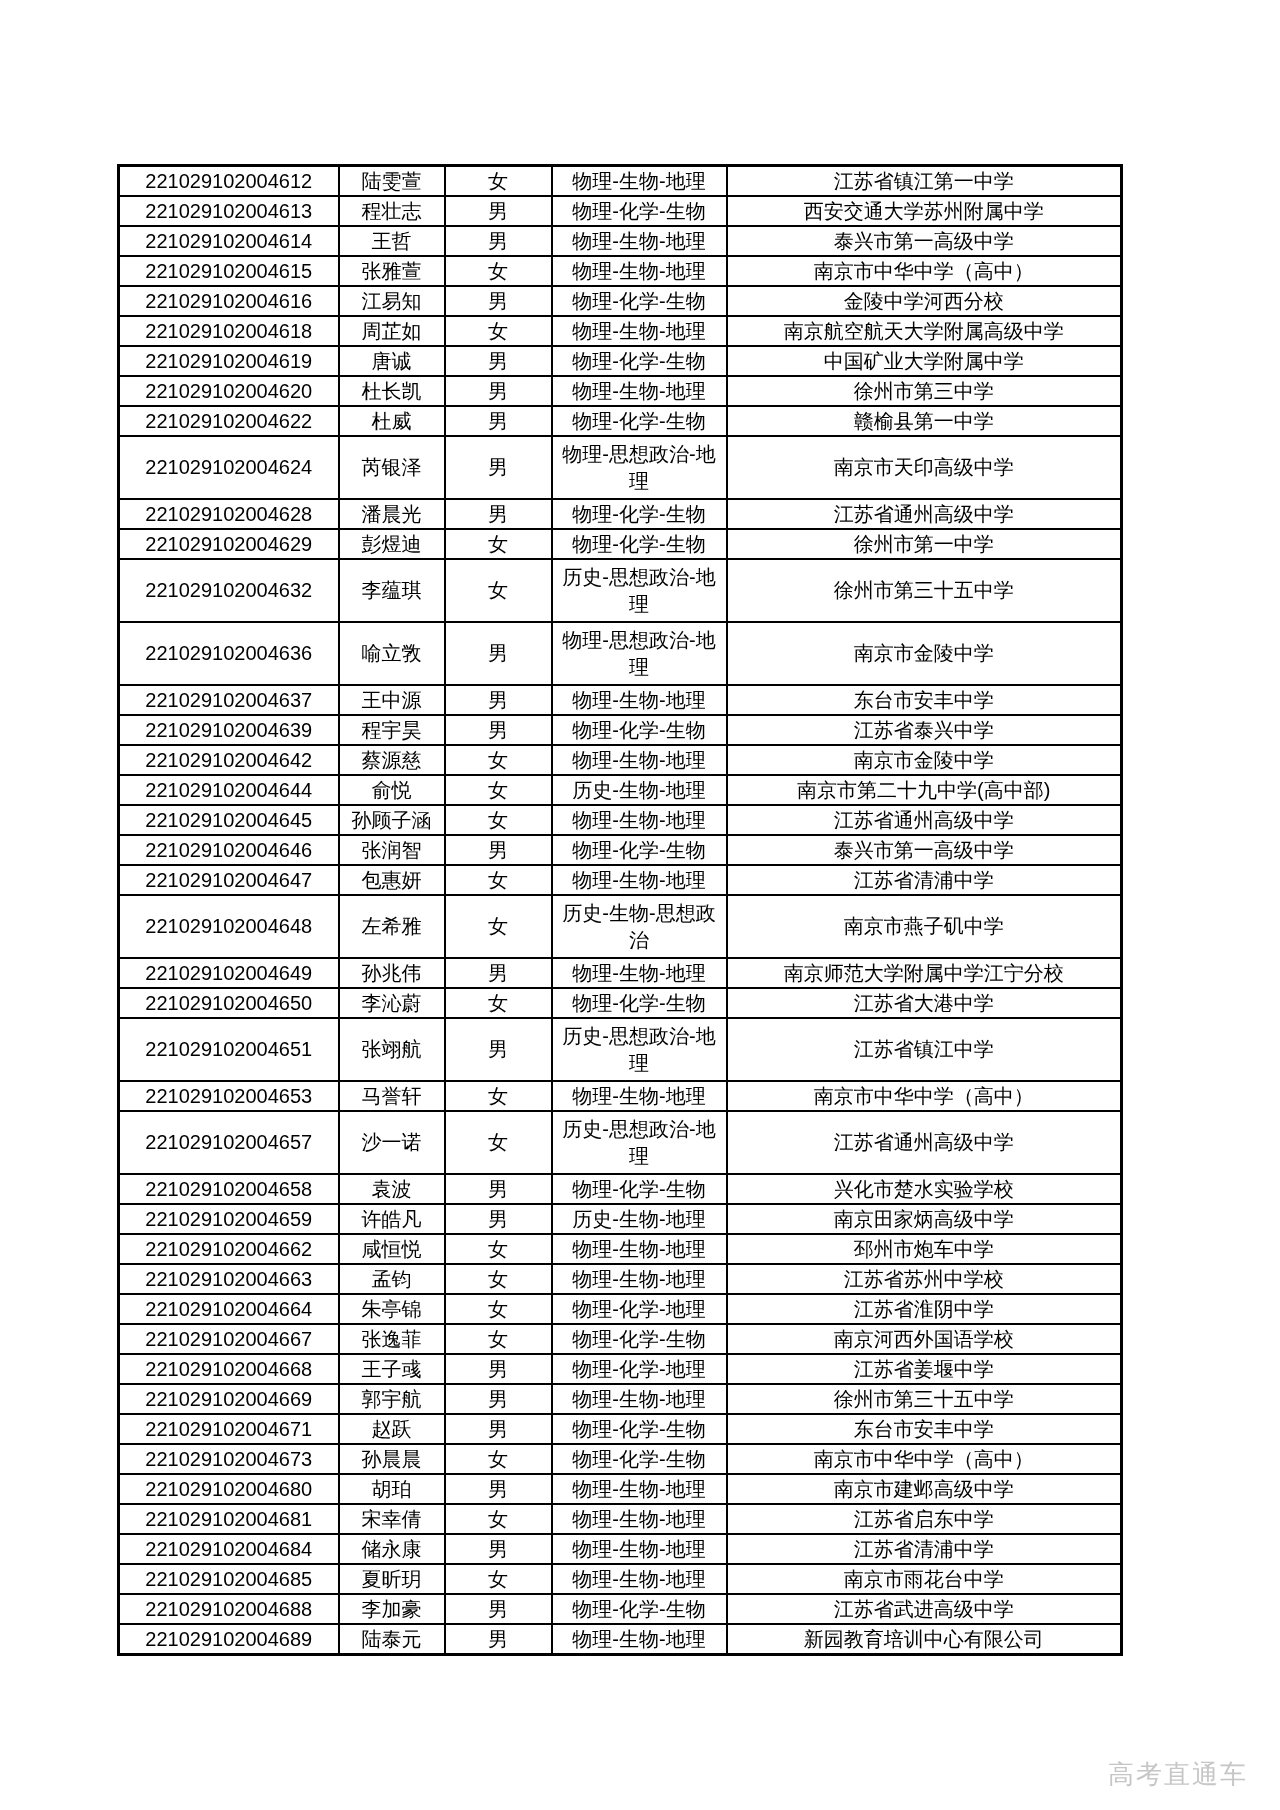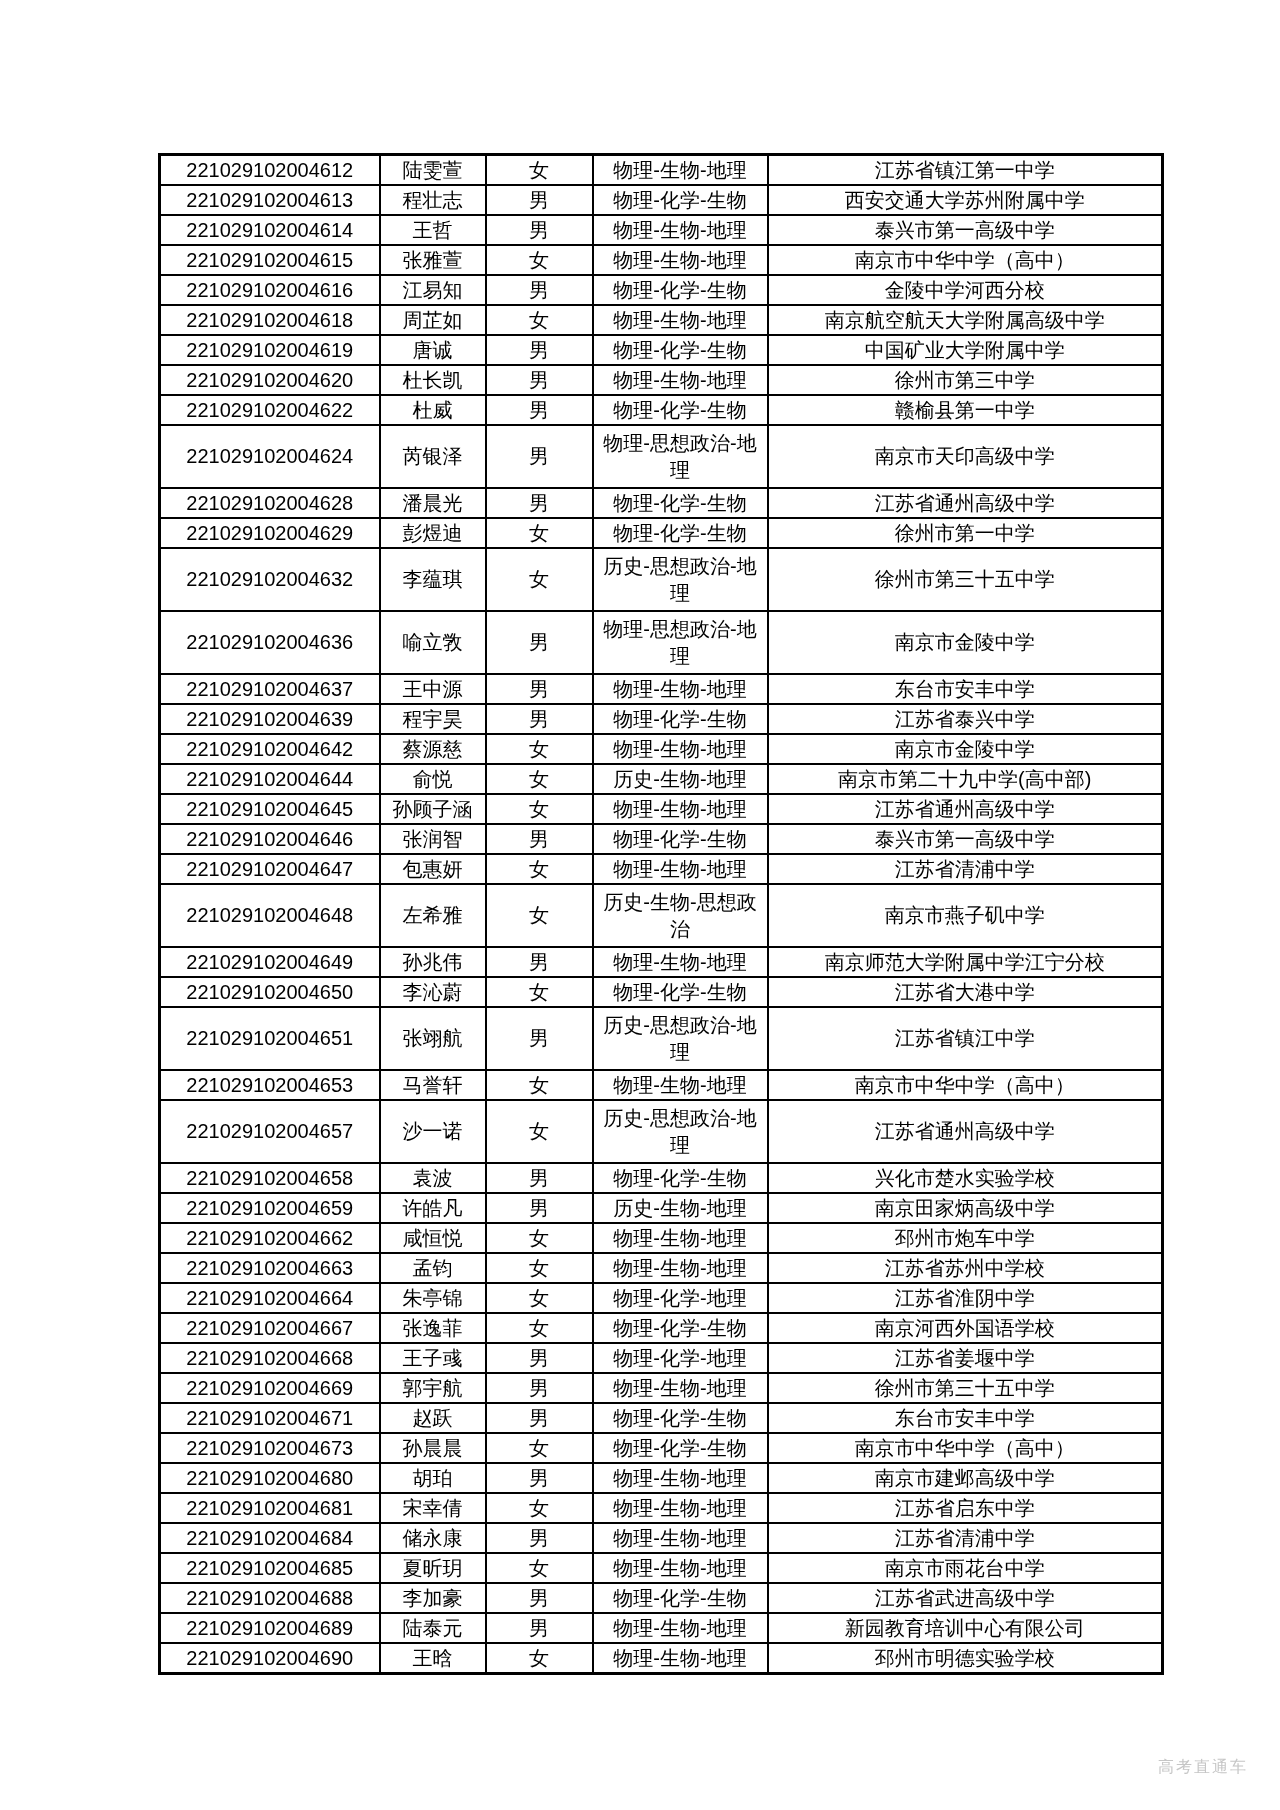--- a/index.html
+++ b/index.html
@@ -10,22 +10,21 @@
   body {
     width: 1280px;
     height: 1810px;
     position: relative;
     font-family: "Liberation Sans", "DejaVu Sans", sans-serif;
     color: #000;
   }
   .sheet {
     position: absolute;
     left: 117px;
-    top: 153px;
-    margin-left: 41px;
+    top: 164px;
   }
   table.roster {
     border-collapse: collapse;
     table-layout: fixed;
     border: 3px solid #000;
   }
   table.roster td {
     border: 2px solid #000;
     height: 28px;
     padding: 0 2px;
@@ -42,21 +41,21 @@
   }
   col.c-id     { width: 220px; }
   col.c-name   { width: 106px; }
   col.c-gender { width: 107px; }
   col.c-subj   { width: 175px; }
   col.c-school { width: 395px; }
   .watermark {
     position: absolute;
     right: 32px;
     top: 1757px;
-    font-size: 16px;
+    font-size: 26px;
     letter-spacing: 2px;
     color: #c6c6c6;
   }
 </style>
 </head>
 <body>
 
 <div class="sheet">
   <table class="roster">
     <colgroup>
@@ -361,24 +360,17 @@
           <td>物理-化学-生物</td>
           <td>江苏省武进高级中学</td>
         </tr>
         <tr>
           <td>221029102004689</td>
           <td>陆泰元</td>
           <td>男</td>
           <td>物理-生物-地理</td>
           <td>新园教育培训中心有限公司</td>
         </tr>
-        <tr>
-          <td>221029102004690</td>
-          <td>王晗</td>
-          <td>女</td>
-          <td>物理-生物-地理</td>
-          <td>邳州市明德实验学校</td>
-        </tr>
       </tbody>
   </table>
 </div>
 
 <div class="watermark">高考直通车</div>
 
 </body></html>

